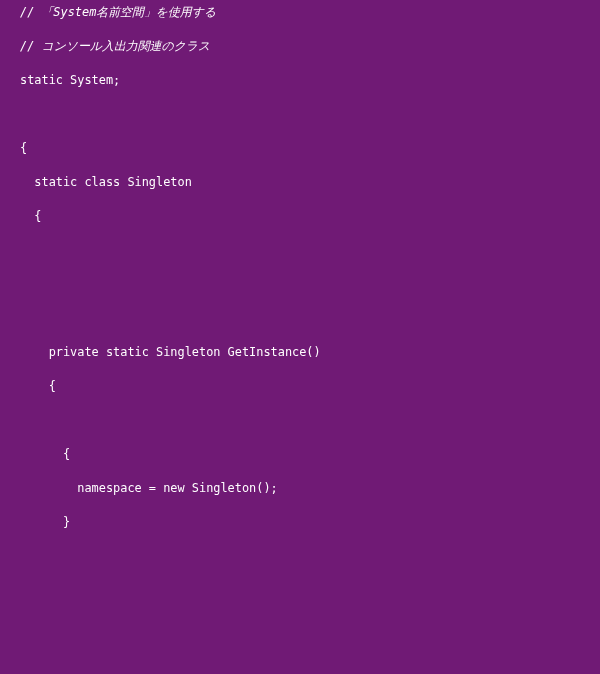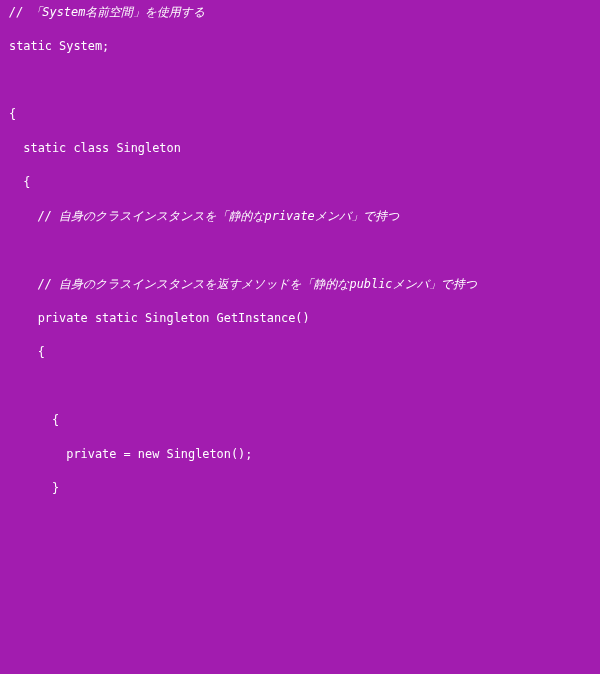--- a/index.html
+++ b/index.html
@@ -8,58 +8,59 @@
     background: #000000;
   }
   body {
     width: 600px;
     height: 674px;
     overflow: hidden;
   }
   #code-view {
     width: 600px;
     height: 674px;
-    background: #a21caf;
+    background: #701a75;
     color: #ffffff;
     font-family: "DejaVu Sans Mono", "Liberation Mono", monospace;
     font-size: 11.9px;
     line-height: 17px;
-    padding: 4px 0 0 9px;
+    padding: 4px 0 0 20px;
     box-sizing: border-box;
     white-space: pre-wrap;
     word-break: break-all;
     overflow-wrap: anywhere;
     letter-spacing: 0;
     -webkit-font-smoothing: none;
   }
   #code-view .ln {
     display: block;
     min-height: 17px;
   }
   #code-view .cmt {
     font-style: italic;
   }
 </style>
 </head>
 <body>
 
 <div id="code-view"><span class="ln"><span class="cmt">// 「System名前空間」を使用する</span></span>
+<span class="ln"><span class="cmt">// コンソール入出力関連のクラス</span></span>
 <span class="ln">static System;</span>
 <span class="ln"></span>
 <span class="ln">{</span>
 <span class="ln">  static class Singleton</span>
 <span class="ln">  {</span>
-<span class="ln"><span>    </span><span class="cmt">// 自身のクラスインスタンスを「静的なprivateメンバ」で持つ</span></span>
+<span class="ln"><span>    </span></span>
 <span class="ln"></span>
-<span class="ln"><span>    </span><span class="cmt">// 自身のクラスインスタンスを返すメソッドを「静的なpublicメンバ」で持つ</span></span>
+<span class="ln"><span>    </span></span>
 <span class="ln">    private static Singleton GetInstance()</span>
 <span class="ln">    {</span>
 <span class="ln"><span>      </span></span>
 <span class="ln">      {</span>
-<span class="ln">        private = new Singleton();</span>
+<span class="ln">        namespace = new Singleton();</span>
 <span class="ln">      }</span>
 <span class="ln"></span>
 
 
 
 
 
 
 
 

